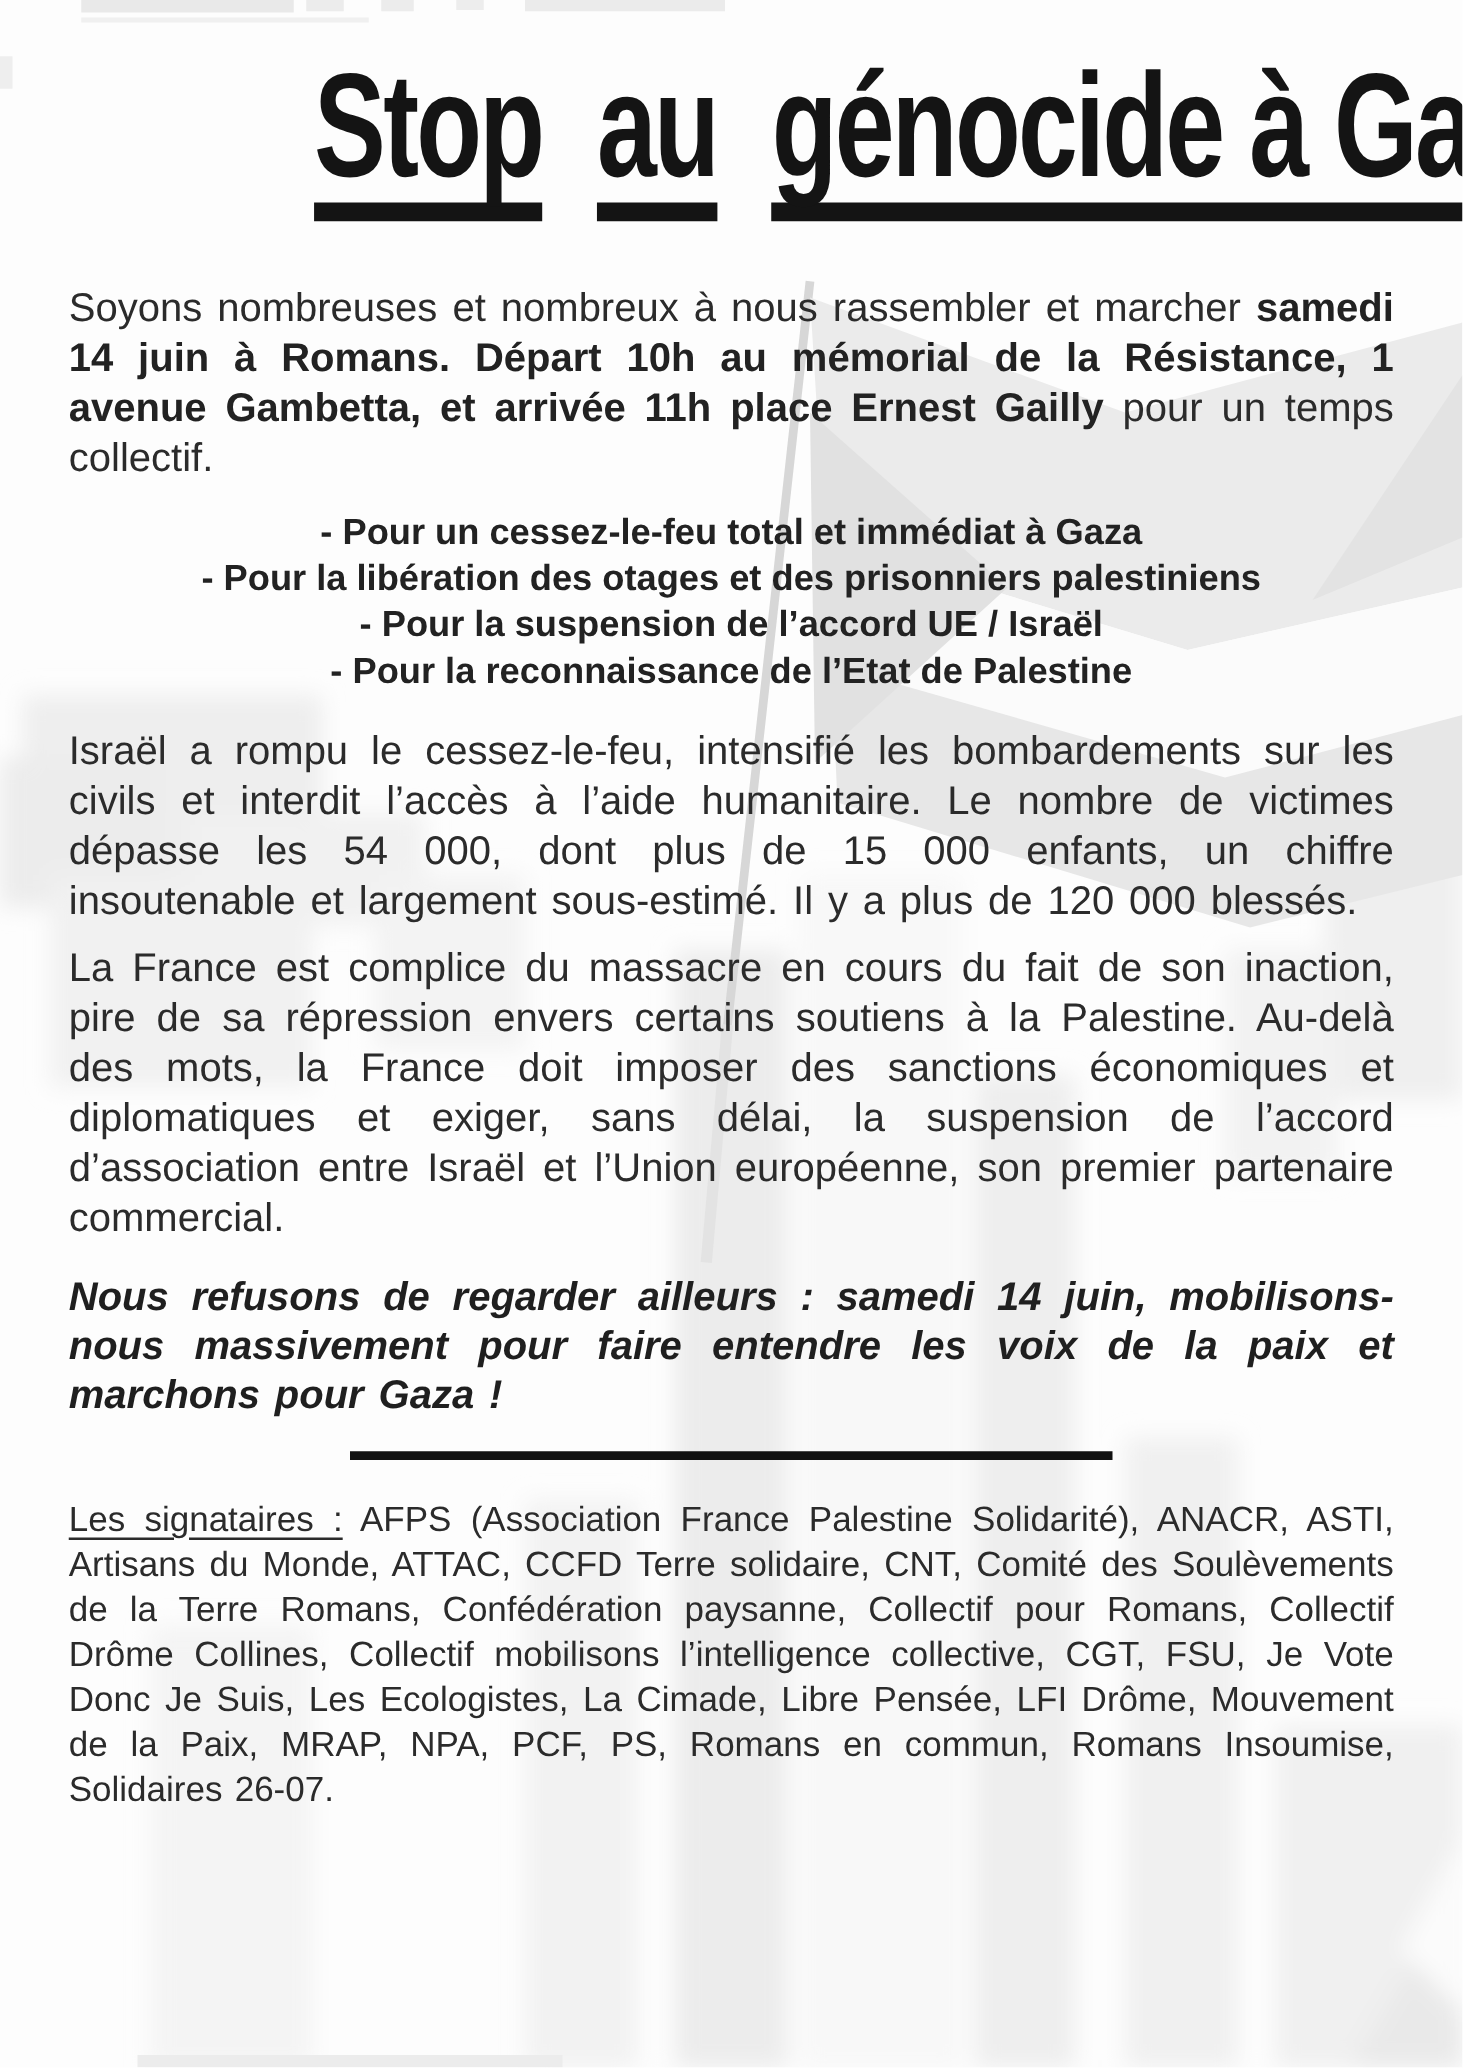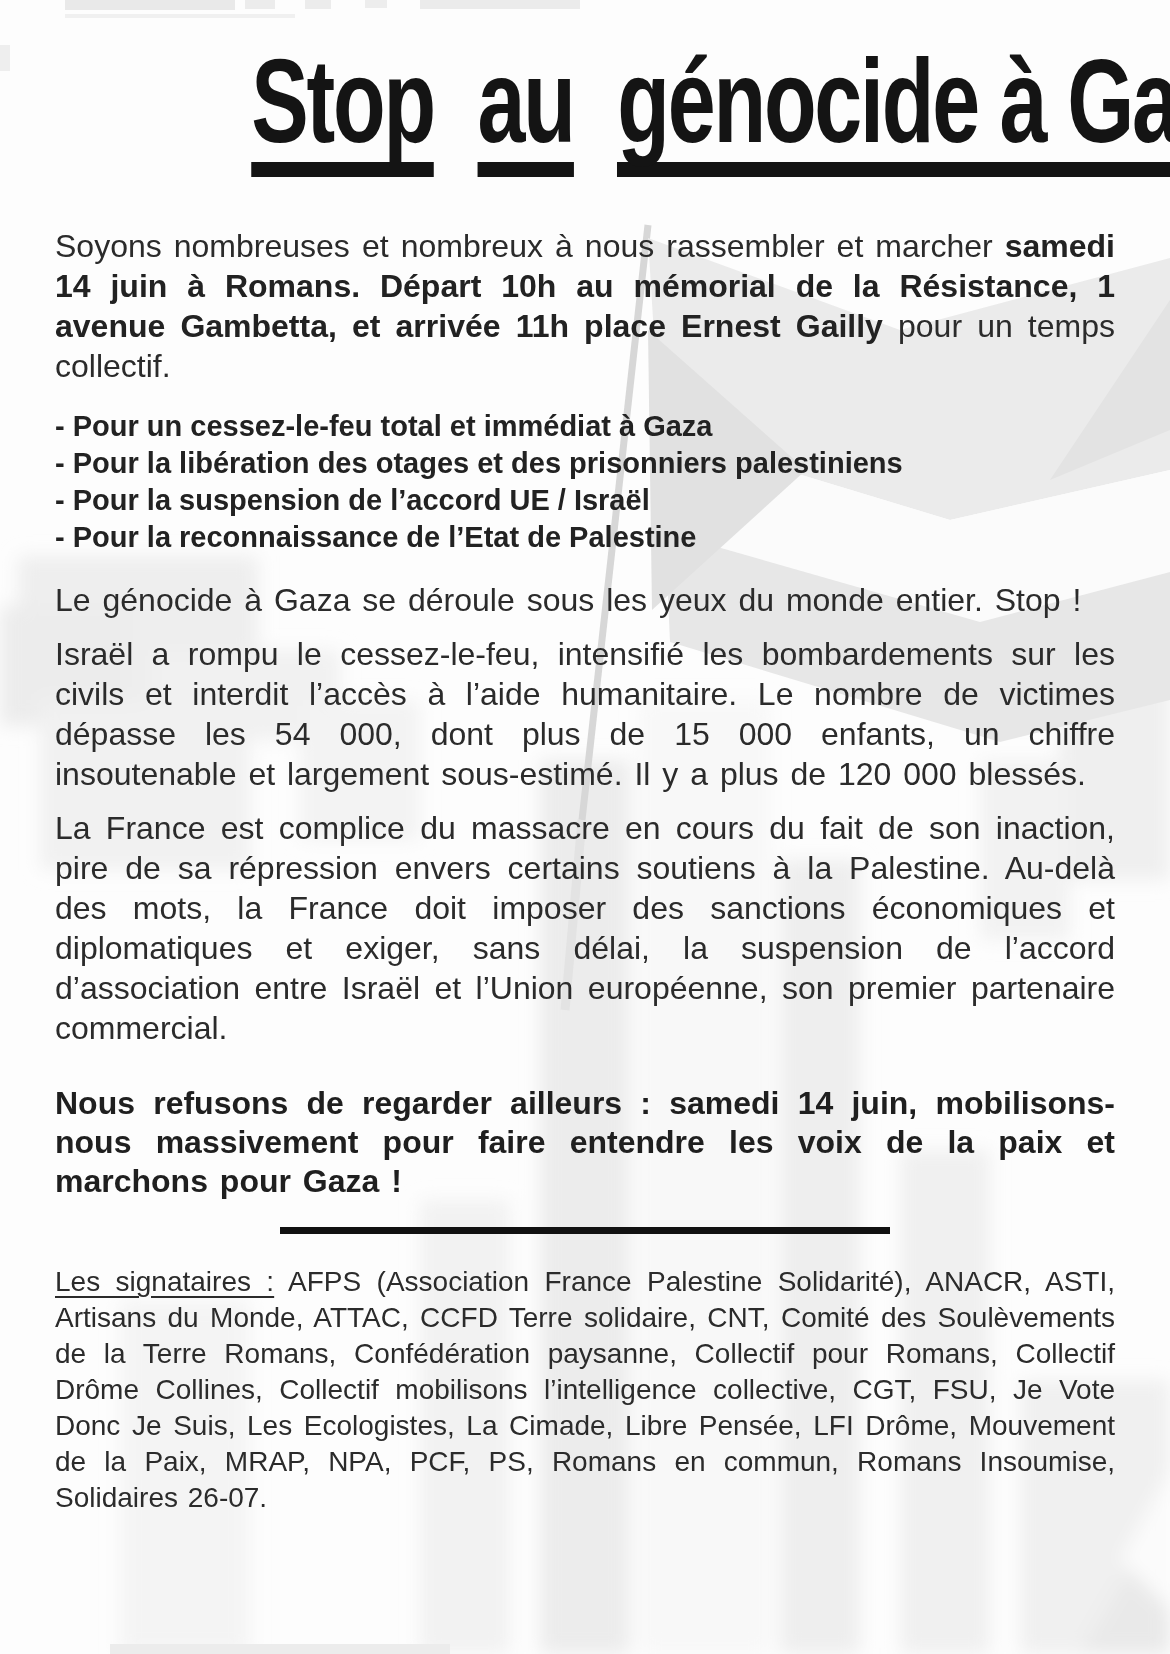--- a/index.html
+++ b/index.html
@@ -37,32 +37,33 @@
   .para{
     font-size:32px;
     line-height:40px;
     text-align:justify;
     word-spacing:3px;
     margin:0 0 14px 0;
   }
   .intro{margin-top:26px;margin-bottom:0;}
   .demands{
     margin:22px auto 24px auto;
-    text-align:left;
+    text-align:center;
     font-weight:bold;
     font-size:29px;
     line-height:37px;
     color:#222;
   }
   .bold{font-weight:bold;color:#222;}
   .cta{
     font-weight:bold;
     color:#1f1f1f;
     line-height:39px;
-    margin-top:36px;
+    margin-top:24px;
+    font-style:italic;
   }
   .divider{
     width:610px;height:7px;
     background:#111;
     margin:26px auto 0 auto;
   }
   .signatories{
     margin-top:30px;
     font-size:28px;
     line-height:36px;
@@ -139,21 +140,20 @@
 
     <p class="para intro"><span>Soyons nombreuses et nombreux à nous rassembler et marcher </span><span class="bold">samedi 14 juin à Romans. Départ 10h au mémorial de la Résistance, 1 avenue Gambetta, et arrivée 11h place Ernest Gailly</span><span> pour un temps collectif.</span></p>
 
     <div class="demands">
       <div>- Pour un cessez-le-feu total et immédiat à Gaza</div>
       <div>- Pour la libération des otages et des prisonniers palestiniens</div>
       <div>- Pour la suspension de l’accord UE / Israël</div>
       <div>- Pour la reconnaissance de l’Etat de Palestine</div>
     </div>
 
-    <p class="para">Le génocide à Gaza se déroule sous les yeux du monde entier. Stop !</p>
     <p class="para">Israël a rompu le cessez-le-feu, intensifié les bombardements sur les civils et interdit l’accès à l’aide humanitaire. Le nombre de victimes dépasse les 54 000, dont plus de 15 000 enfants, un chiffre insoutenable et largement sous-estimé. Il y a plus de 120 000 blessés.</p>
     <p class="para">La France est complice du massacre en cours du fait de son inaction, pire de sa répression envers certains soutiens à la Palestine. Au-delà des mots, la France doit imposer des sanctions économiques et diplomatiques et exiger, sans délai, la suspension de l’accord d’association entre Israël et l’Union européenne, son premier partenaire commercial.</p>
 
     <p class="para cta">Nous refusons de regarder ailleurs : samedi 14 juin, mobilisons-nous massivement pour faire entendre les voix de la paix et marchons pour Gaza !</p>
 
     <div class="divider"></div>
 
     <p class="signatories"><span class="label">Les signataires :</span><span> AFPS (Association France Palestine Solidarité), ANACR, ASTI, Artisans du Monde, ATTAC, CCFD Terre solidaire, CNT, Comité des Soulèvements de la Terre Romans, Confédération paysanne, Collectif pour Romans, Collectif Drôme Collines, Collectif mobilisons l’intelligence collective, CGT, FSU, Je Vote Donc Je Suis, Les Ecologistes, La Cimade, Libre Pensée, LFI Drôme, Mouvement de la Paix, MRAP, NPA, PCF, PS, Romans en commun, Romans Insoumise, Solidaires 26-07.</span></p>
 
   </div>

